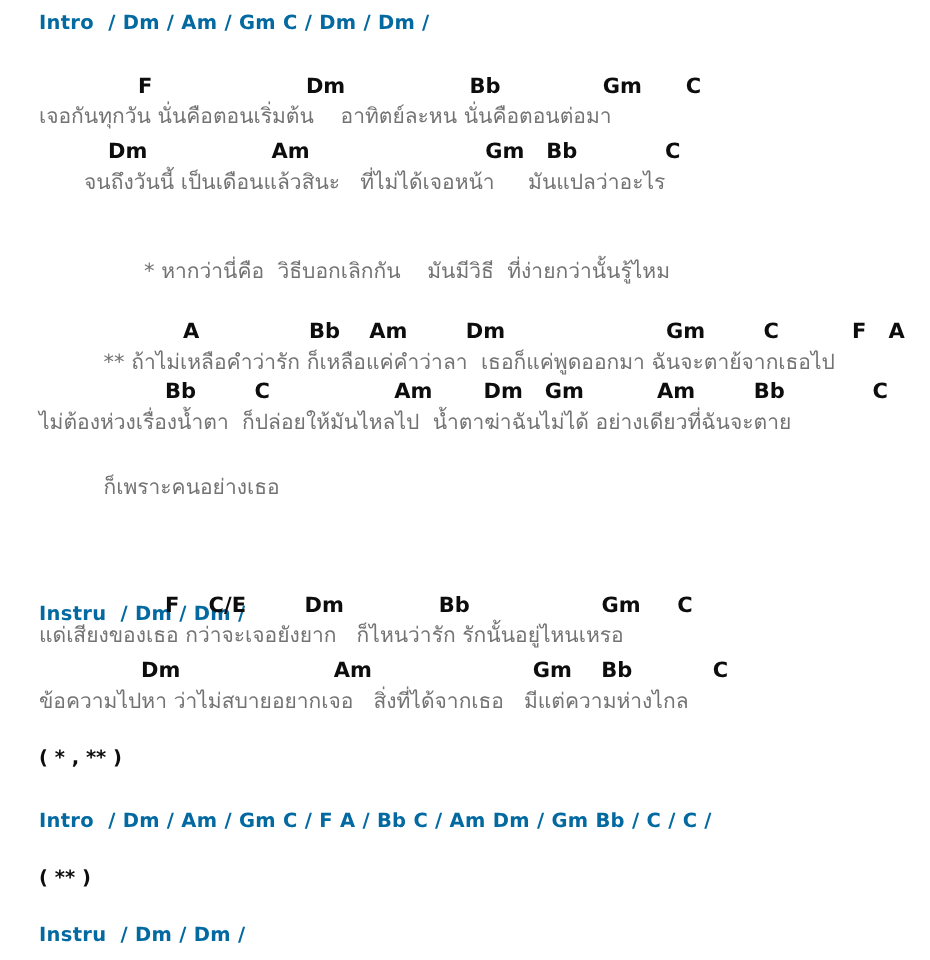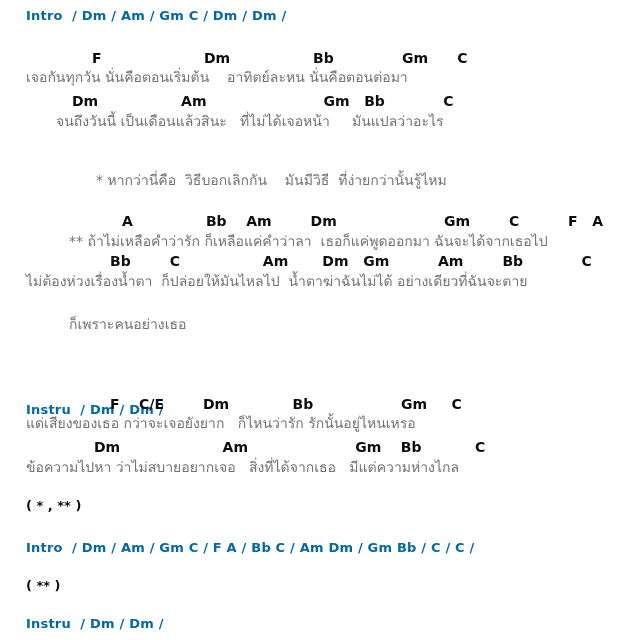--- a/index.html
+++ b/index.html
@@ -60,21 +60,21 @@
 
   <div class="chordline" style="left:92px; top:50px;">F                     Dm                 Bb              Gm      C</div>
   <div class="lyricline" style="left:26px; top:66px;">เจอกันทุกวัน นั่นคือตอนเริ่มต้น    อาทิตย์ละหน นั่นคือตอนต่อมา</div>
 
   <div class="chordline" style="left:72px; top:93px;">Dm                 Am                        Gm   Bb            C</div>
   <div class="lyricline" style="left:26px; top:110px;margin-left:30px;">จนถึงวันนี้ เป็นเดือนแล้วสินะ   ที่ไม่ได้เจอหน้า     มันแปลว่าอะไร</div>
 
   <div class="lyricline" style="left:64px; top:169px;margin-left:32px;">* หากว่านี่คือ  วิธีบอกเลิกกัน    มันมีวิธี  ที่ง่ายกว่านั้นรู้ไหม</div>
 
   <div class="chordline" style="left:122px; top:213px;">A               Bb    Am        Dm                      Gm        C          F   A</div>
-  <div class="lyricline" style="left:69px; top:230px;">** ถ้าไม่เหลือคำว่ารัก ก็เหลือแค่คำว่าลา  เธอก็แค่พูดออกมา ฉันจะได้จากเธอไป</div>
+  <div class="lyricline" style="left:69px; top:230px;">** ถ้าไม่เหลือคำว่ารัก ก็เหลือแค่คำว่าลา  เธอก็แค่พูดออกมา ฉันจะตาย้จากเธอไป</div>
 
   <div class="chordline" style="left:110px; top:253px;">Bb        C                 Am       Dm   Gm          Am        Bb            C</div>
   <div class="lyricline" style="left:69px; top:313px;">ก็เพราะคนอย่างเธอ</div>
 
   <div class="lyricline" style="left:26px; top:270px;">ไม่ต้องห่วงเรื่องน้ำตา  ก็ปล่อยให้มันไหลไป  น้ำตาฆ่าฉันไม่ได้ อย่างเดียวที่ฉันจะตาย</div>
 
   <div class="section-head" style="left:26px; top:354px;margin-top:48px;">Instru  / Dm / Dm /</div>
 
   <div class="chordline" style="left:110px; top:396px;">F    C/E        Dm             Bb                  Gm     C</div>
   <div class="lyricline" style="left:26px; top:412px;text-align:right;">แด่เสียงของเธอ กว่าจะเจอยังยาก   ก็ไหนว่ารัก รักนั้นอยู่ไหนเหรอ</div>

